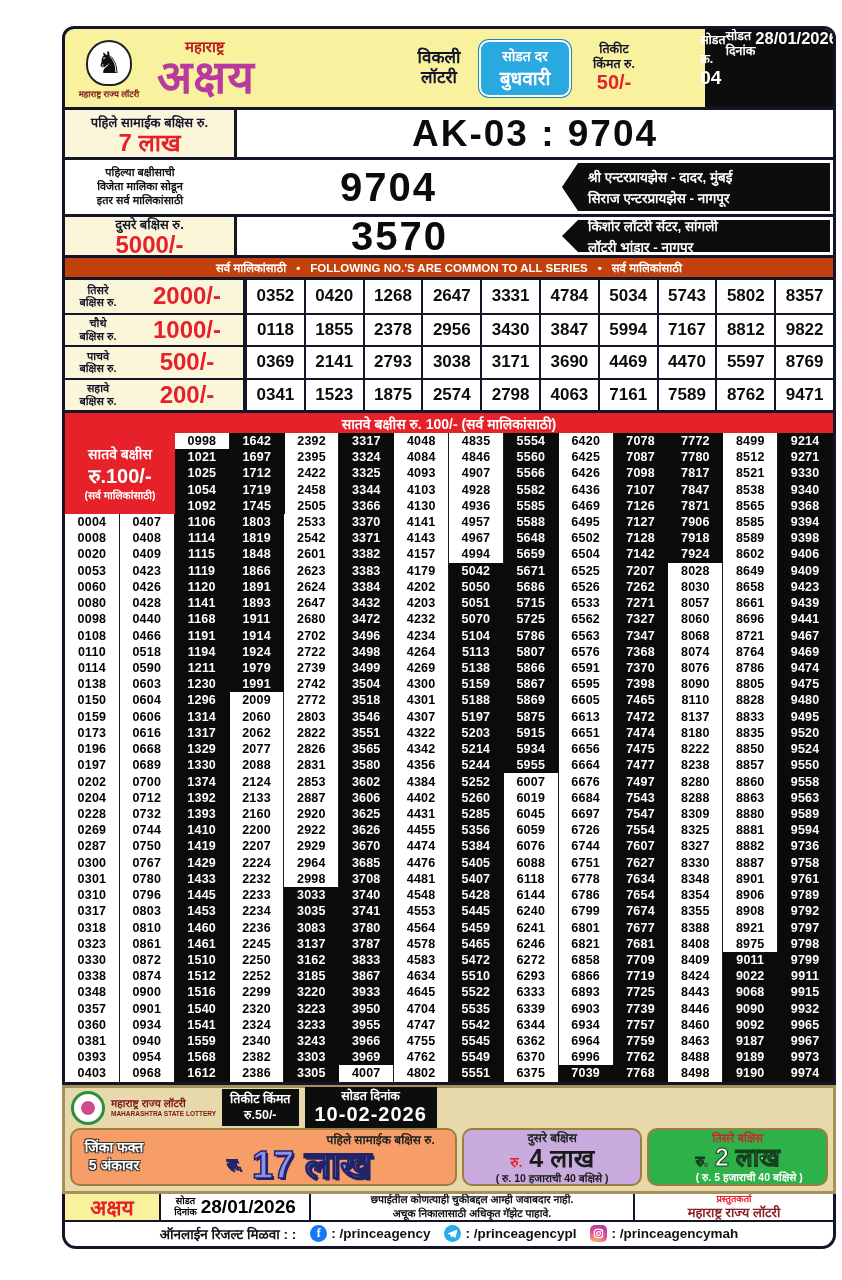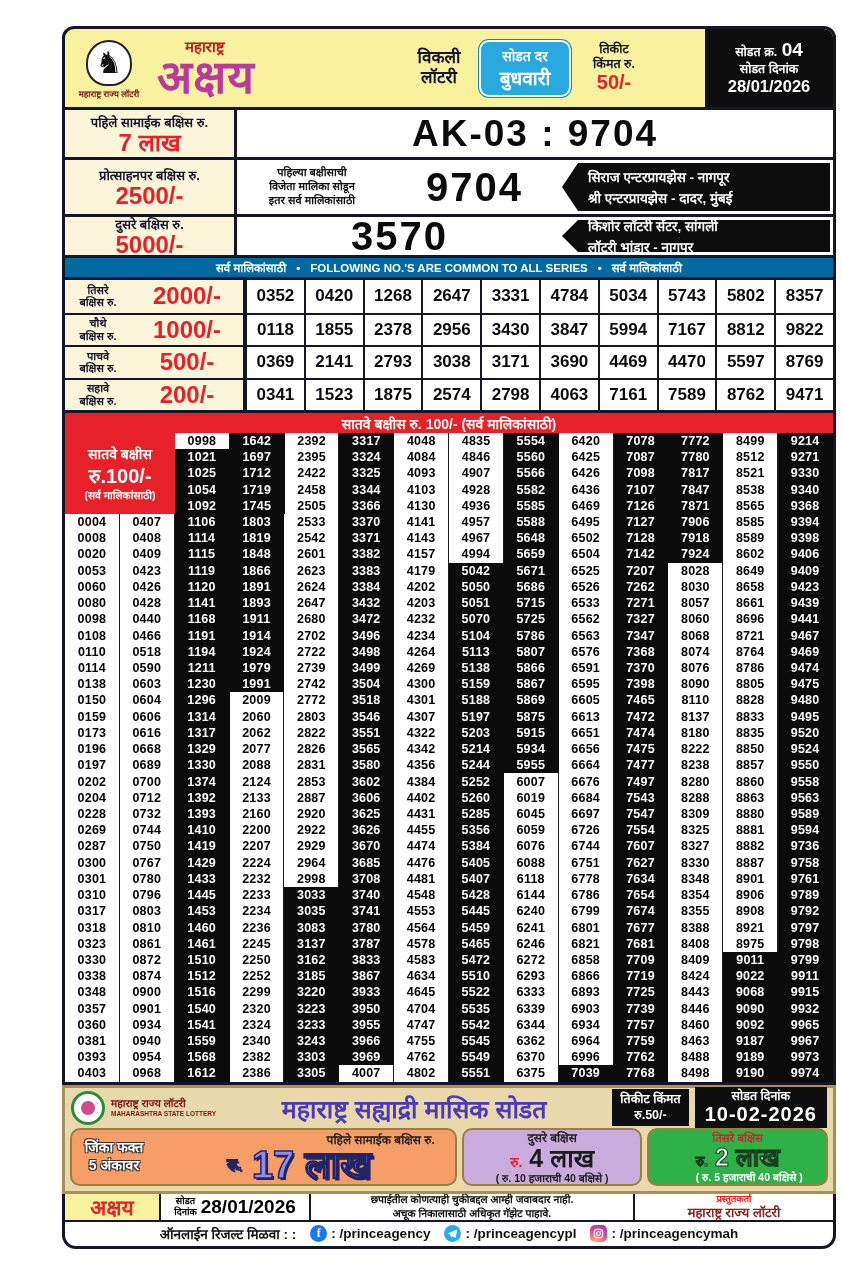--- a/index.html
+++ b/index.html
@@ -20,22 +20,22 @@
   .title-big { font-size:46px; font-weight:bold; color:#b93a9e; line-height:0.95; letter-spacing:1px; }
   .weekly { width:72px; display:flex; flex-direction:column; justify-content:center; text-align:center;
             font-size:17px; font-weight:bold; color:#15152a; line-height:1.15; }
   .day-badge { align-self:center; width:92px; margin:0 4px; background:#29a9e0; border:2px solid #fff; border-radius:10px;
                box-shadow:0 0 0 1px #1b86b5; color:#fff; text-align:center; padding:4px 0; }
   .day-badge .l1 { font-size:14px; font-weight:bold; }
   .day-badge .l2 { font-size:19px; font-weight:bold; }
   .price-block { width:78px; display:flex; flex-direction:column; justify-content:center; text-align:center;
                  font-size:12.5px; font-weight:bold; color:#15152a; line-height:1.15; }
   .price-block .price { font-size:20px; color:#e62129; }
-  .draw-box { margin-left:auto; width:128px; background:#0d0d0d; color:#fff; text-align:center;
-              display:flex; flex-direction:column; justify-content:center; line-height:1.2; }
+  .draw-box { margin-left:auto; width:128px; background:#0d0d0d; color:#fff; text-align:left;
+              display:flex; flex-direction:row; justify-content:center; line-height:1.2; }
   .draw-box .dn-label { font-size:12.5px; font-weight:bold; }
   .draw-box .dn-no { font-size:19px; font-weight:bold; }
   .draw-box .dd { font-size:16.5px; font-weight:bold; }
 
   
   .prow { display:flex; border:3px solid #15152a; border-top:none; background:#fff; }
   .label-cell { width:172px; background:#fbf5da; border-right:3px solid #15152a; text-align:center;
                 display:flex; flex-direction:column; justify-content:center; }
   .label-cell .lab { font-size:13px; font-weight:bold; color:#15152a; }
   .label-cell .amt { font-size:24px; font-weight:bold; color:#e62129; line-height:1; }
@@ -47,21 +47,21 @@
   .notes-col { width:150px; display:flex; flex-direction:column; justify-content:center; text-align:center;
                font-size:11px; font-weight:bold; color:#111; line-height:1.25; }
   .big-num { flex:1; display:flex; align-items:center; justify-content:center;
              font-size:40px; font-weight:bold; color:#0b0b0b; letter-spacing:2px; }
   .ribbon { width:268px; margin:3px 3px 3px 0; background:#0d0d0d; color:#fff;
             display:flex; flex-direction:column; justify-content:center; gap:3px;
             padding-left:26px; clip-path:polygon(16px 0,100% 0,100% 100%,16px 100%,0 50%); }
   .ribbon .sl { font-size:13.5px; font-weight:bold; white-space:nowrap; }
 
   
-  .series-banner { height:19px; background:#0369a1; border-left:3px solid #15152a; border-right:3px solid #15152a;
+  .series-banner { height:19px; background:#c2410c; border-left:3px solid #15152a; border-right:3px solid #15152a;
                    color:#fff; font-size:11.5px; font-weight:bold; display:flex; align-items:center; justify-content:center; gap:10px; }
 
   
   .prizes-table { border:3px solid #15152a; }
   .prize-row { display:flex; height:32.5px; border-top:2px solid #15152a; }
   .prize-row:first-child { border-top:none; }
   .prize-label { width:180px; background:#fbf5da; border-right:2px solid #15152a; display:flex; align-items:center; }
   .pl-name { width:66px; text-align:center; font-size:11px; font-weight:bold; color:#15152a; line-height:1.15; }
   .pl-amount { flex:1; text-align:center; font-size:24px; font-weight:bold; color:#e62129; }
   .prize-nums { flex:1; display:grid; grid-template-columns:repeat(10,1fr); }
@@ -180,33 +180,29 @@
 
     <div class="prow row-first">
       <div class="label-cell">
         <div class="lab">पहिले सामाईक बक्षिस रु.</div>
         <div class="amt">7 लाख</div>
       </div>
       <div class="first-number">AK-03 : 9704</div>
     </div>
 
     <div class="prow row-cons">
-      <div class="label-cell">
-        <div class="lab">प्रोत्साहनपर बक्षिस रु.</div>
-        <div class="amt">2500/-</div>
-      </div>
       <div class="notes-col">
         <span>पहिल्या बक्षीसाची</span>
         <span>विजेता मालिका सोडून</span>
         <span>इतर सर्व मालिकांसाठी</span>
       </div>
       <div class="big-num">9704</div>
       <div class="ribbon">
+        <div class="sl">श्री एन्टरप्रायझेस - दादर, मुंबई</div>
         <div class="sl">सिराज एन्टरप्रायझेस - नागपूर</div>
-        <div class="sl">श्री एन्टरप्रायझेस - दादर, मुंबई</div>
       </div>
     </div>
 
     <div class="prow row-sec">
       <div class="label-cell">
         <div class="lab">दुसरे बक्षिस रु.</div>
         <div class="amt">5000/-</div>
       </div>
       <div class="big-num">3570</div>
       <div class="ribbon">
@@ -877,21 +873,20 @@
 
     <div class="sahyadri">
       <div class="sah-top">
         <div class="sah-logo">
             <i></i>
           </div>
         <div class="sah-logocap">
           <div>महाराष्ट्र राज्य लॉटरी</div>
           <div class="en">MAHARASHTRA STATE LOTTERY</div>
         </div>
-        <div class="sah-title">महाराष्ट्र सह्याद्री मासिक सोडत</div>
         <div class="sah-price">
           <div>तिकीट किंमत</div>
           <div>रु.50/-</div>
         </div>
         <div class="sah-date">
           <div>सोडत दिनांक</div>
           <div class="d">10-02-2026</div>
         </div>
       </div>
       <div class="sah-bottom">

